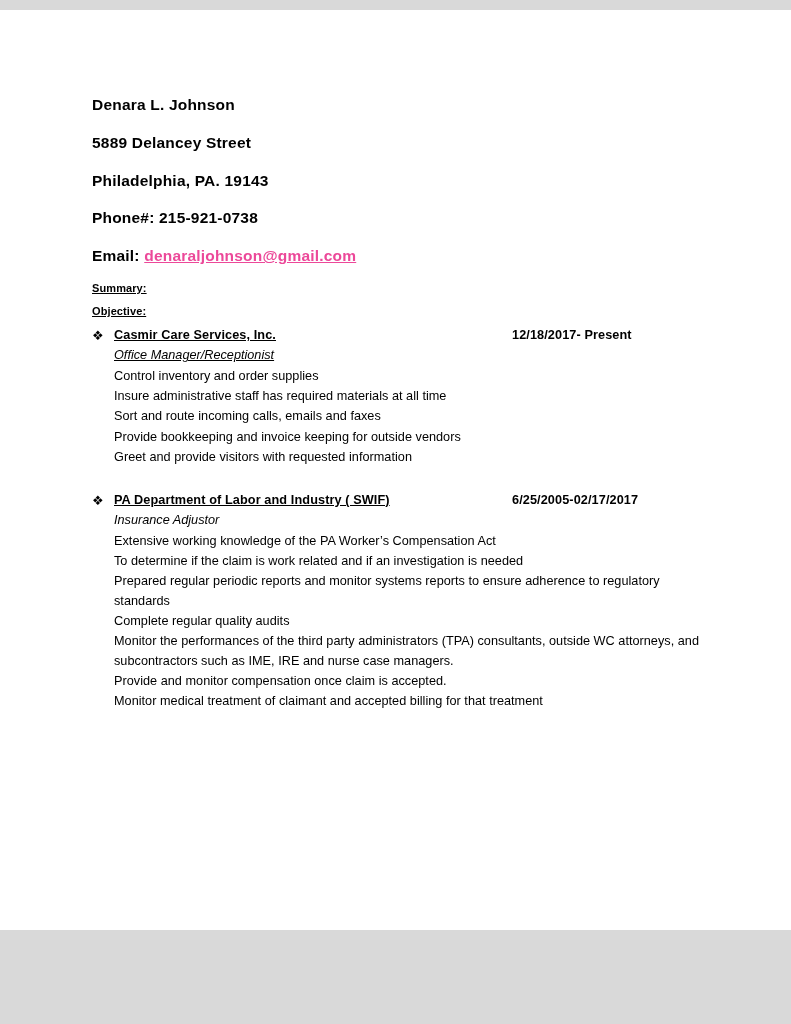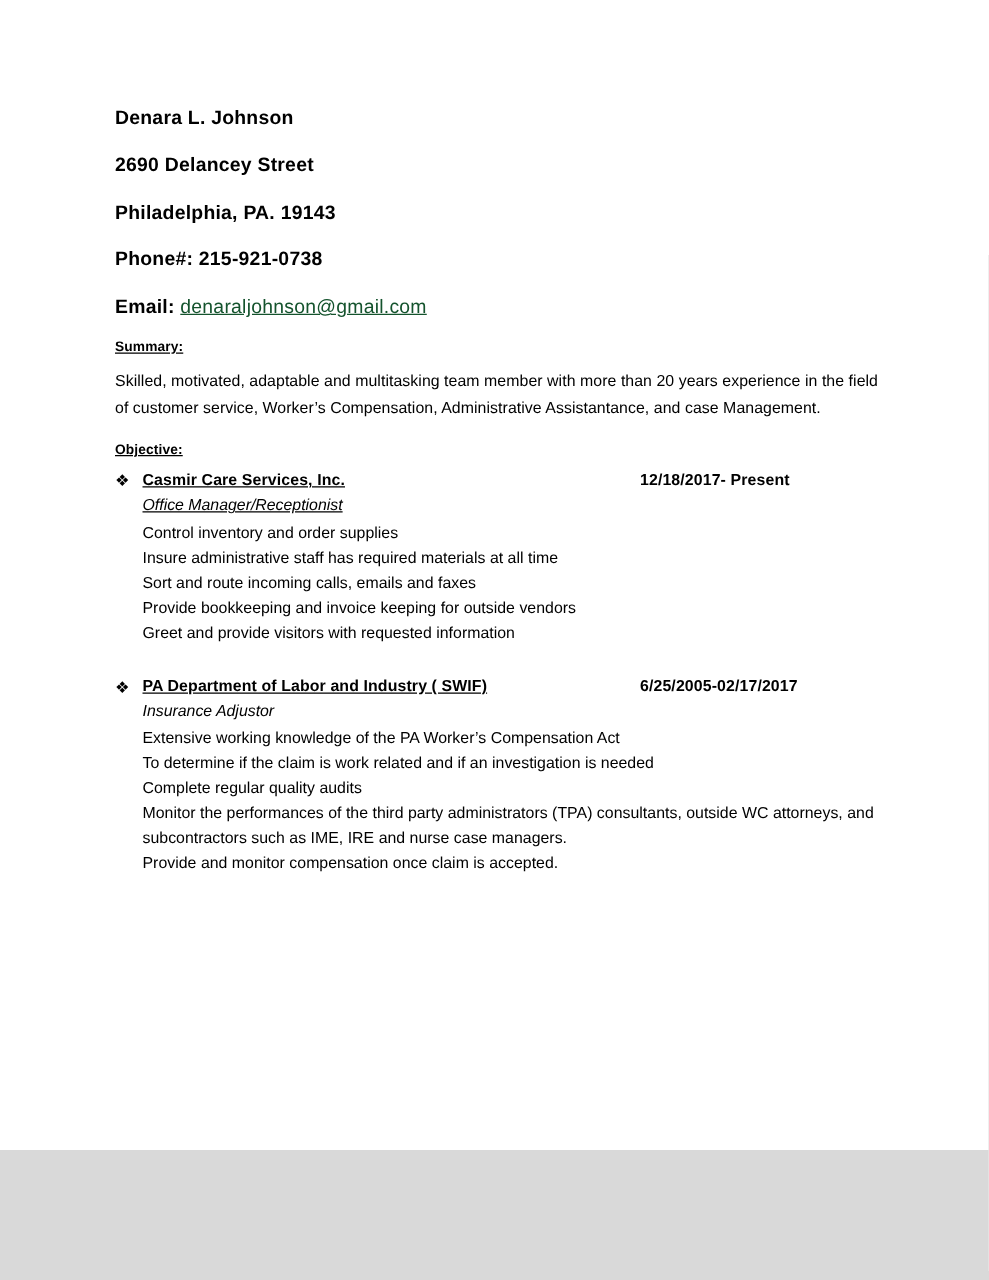--- a/index.html
+++ b/index.html
@@ -5,21 +5,21 @@
   html, body {
     margin: 0;
     padding: 0;
     background: #d9d9d9;
   }
   .page {
     width: 791px;
     height: 920px;
     background: #ffffff;
     position: relative;
-    margin: 0 auto;
+    margin: 10px auto;
     box-sizing: border-box;
     font-family: "Liberation Sans", sans-serif;
     color: #000000;
     overflow: hidden;
   }
   .content {
     position: absolute;
     left: 92px;
     top: 86px;
     width: 612px;
@@ -28,23 +28,23 @@
     font-size: 15.5px;
     font-weight: bold;
     letter-spacing: 0.2px;
     margin-bottom: 20px;
     line-height: 1.15;
   }
   .hdr-line.email {
     margin-bottom: 17px;
   }
   .email-link {
-    color: #14532d;
+    color: #ec4899;
     text-decoration: underline;
-    font-weight: normal;
+    font-weight: bold;
   }
   .section-title {
     font-size: 11px;
     font-weight: bold;
     text-decoration: underline;
     margin-bottom: 11px;
     letter-spacing: 0.1px;
   }
   .para {
     font-size: 12.7px;
@@ -103,29 +103,28 @@
   }
   .job2 { margin-top: 26px; }
 </style>
 </head>
 <body>
 
 <div class="page">
   <div class="content">
 
     <div class="hdr-line">Denara L. Johnson</div>
-    <div class="hdr-line">2690 Delancey Street</div>
+    <div class="hdr-line">5889 Delancey Street</div>
     <div class="hdr-line">Philadelphia, PA. 19143</div>
     <div class="hdr-line">Phone#: 215-921-0738</div>
     <div class="hdr-line email">
       <span>Email: </span><a class="email-link" href="#">denaraljohnson@gmail.com</a>
     </div>
 
     <div class="section-title">Summary:</div>
-    <div class="para">Skilled, motivated, adaptable and multitasking team member with more than 20 years experience in the field of customer service, Worker’s Compensation, Administrative Assistantance,   and case Management.</div>
 
     <div class="section-title">Objective:</div>
 
 
     <div class="jobs">
 
       <div class="job">
         <div class="job-head-wrap">
           <div class="job-head">
             <span class="bullet-mark">❖</span>
@@ -148,21 +147,23 @@
           <div class="job-head">
             <span class="bullet-mark">❖</span>
             <span class="job-employer">PA Department of Labor and Industry ( SWIF)</span>
             <span class="job-dates">6/25/2005-02/17/2017</span>
           </div>
         </div>
         <div class="job-title no-underline">Insurance Adjustor</div>
         <ul class="duties">
           <li>Extensive working knowledge of the PA Worker’s Compensation Act</li>
           <li>To determine if the claim is work related and if an investigation is needed</li>
+          <li>Prepared regular periodic reports and monitor systems reports to ensure adherence to regulatory standards</li>
           <li>Complete regular quality audits</li>
           <li>Monitor the performances of the third party administrators (TPA) consultants, outside WC attorneys, and subcontractors such as IME, IRE and nurse case managers.</li>
           <li>Provide and monitor compensation once claim is accepted.</li>
+          <li>Monitor medical treatment of claimant and accepted billing for that treatment</li>
         </ul>
       </div>
 
     </div>
   </div>
 </div>
 
 </body></html>

